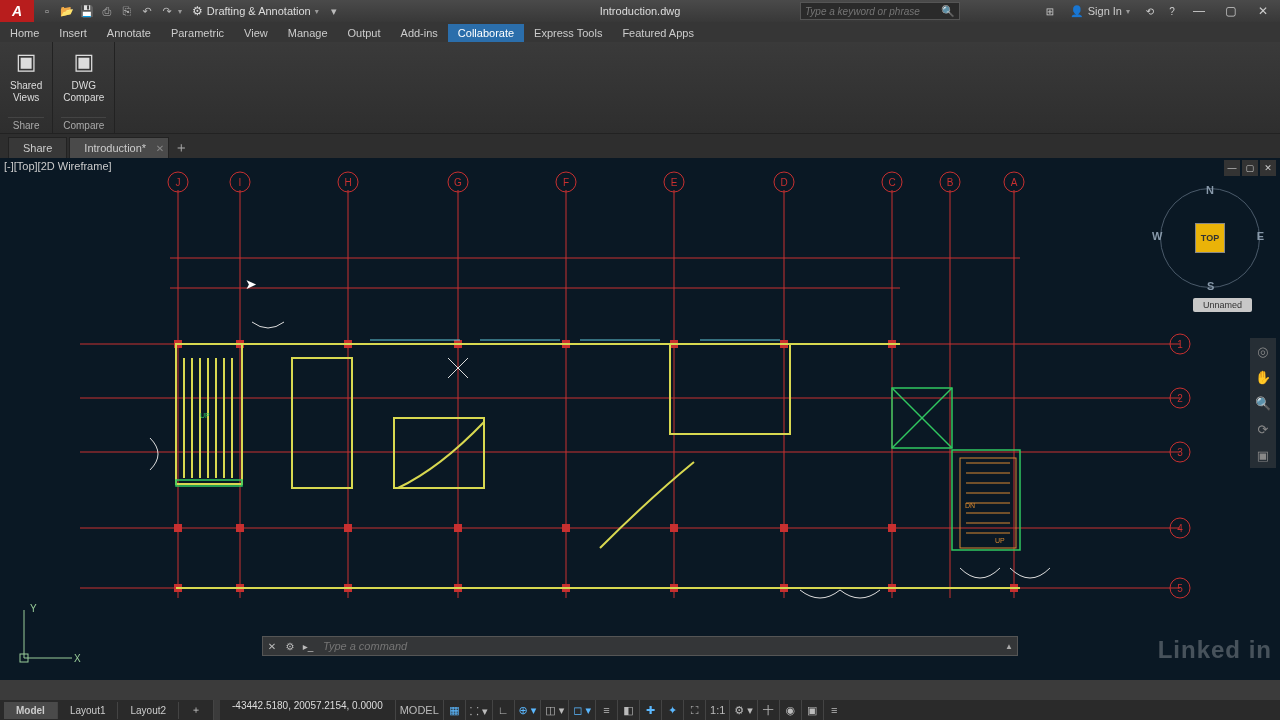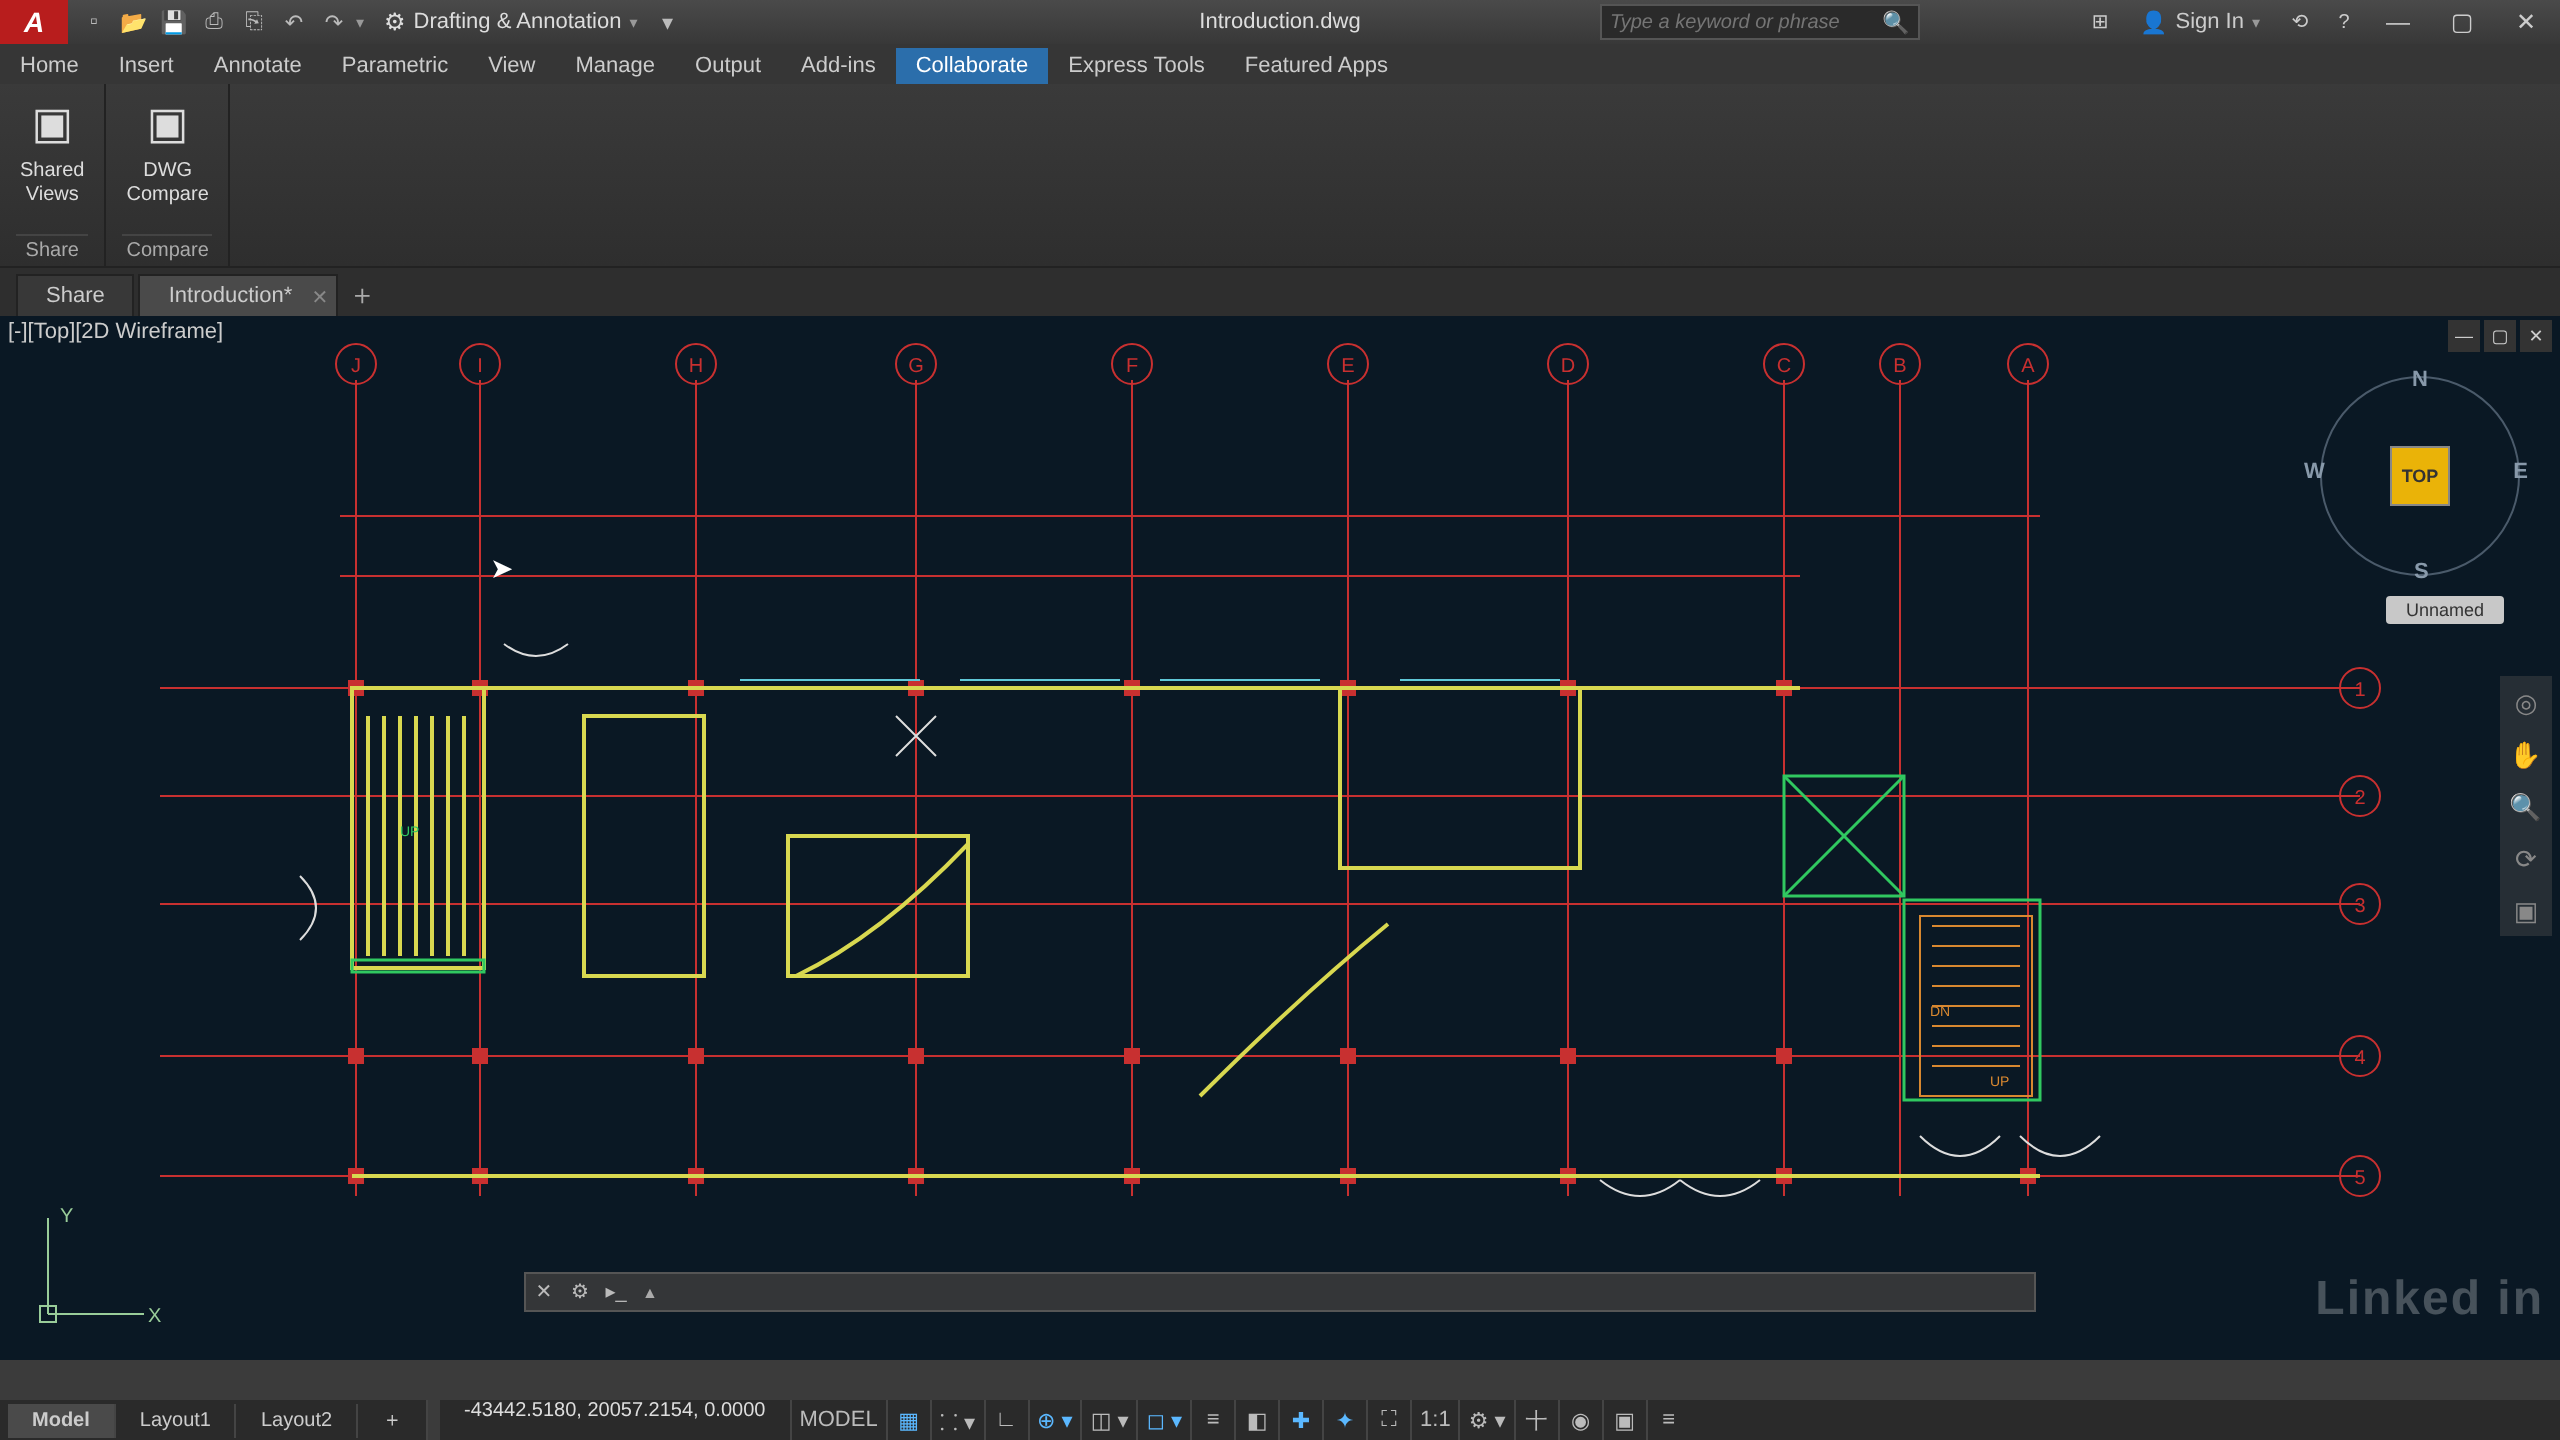--- a/index.html
+++ b/index.html
@@ -330,20 +330,21 @@
       <text x="62" y="62" fill="#9c9" font-size="10">X</text>
     </svg>
   </div>
 
   <div class="cursor">➤</div>
 
   <div class="cmdline">
     <div class="cmd-btn">✕</div>
     <div class="cmd-btn">⚙</div>
     <div class="cmd-btn">▸_</div>
+    <input class="cmd-input" placeholder="Type a command" style="">
     <div class="cmd-expand">▲</div>
   </div>
 
   <div class="watermark">Linked in</div>
 </div>
 
 <div class="layout-tabs" id="layout-tabs">
   <div class="layout-tab active">Model</div>
     <div class="layout-tab">Layout1</div>
     <div class="layout-tab">Layout2</div>

